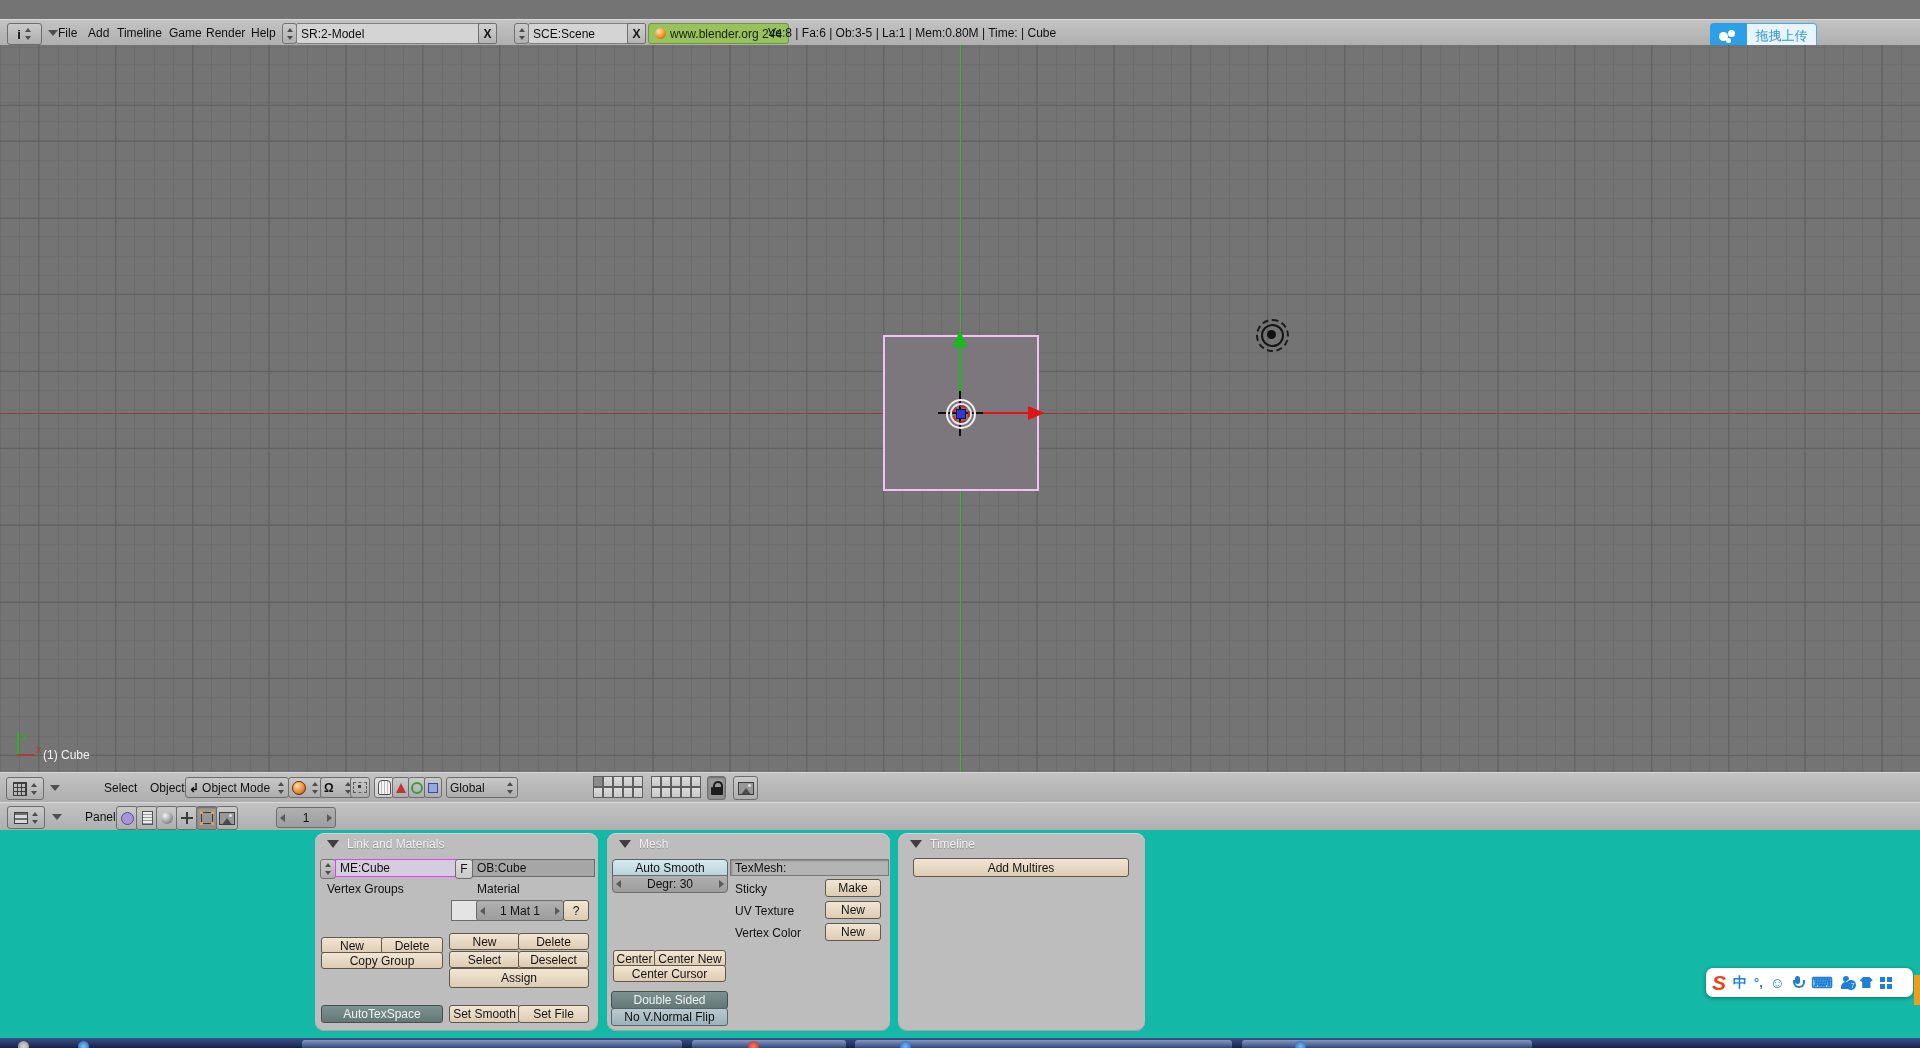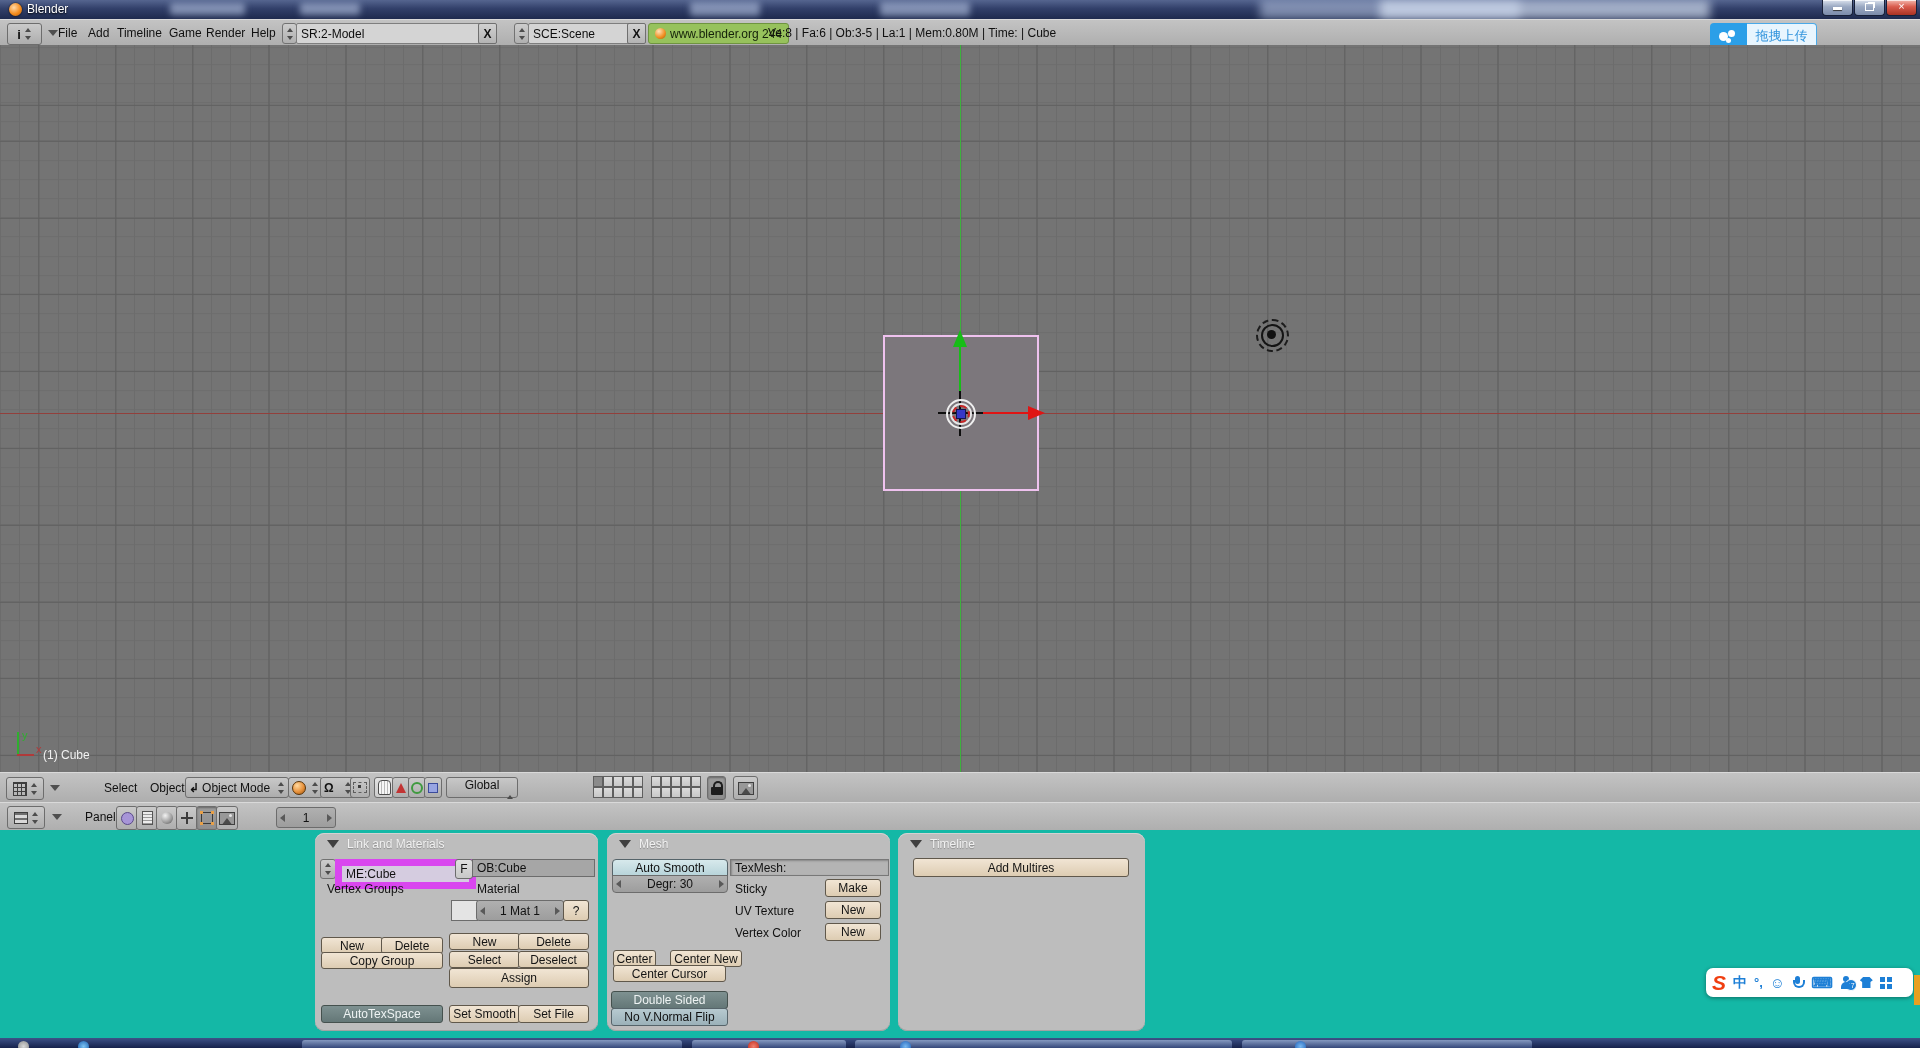--- a/index.html
+++ b/index.html
@@ -137,21 +137,21 @@
   .panel-title{position:absolute;color:#f1f1f1;font-size:12px;text-shadow:0 1px 1px #8a8a8a;}
   .tri-panel{position:absolute;width:0;height:0;border-left:6px solid transparent;
     border-right:6px solid transparent;border-top:8px solid #3f3f3f;}
   .btn{position:absolute;display:flex;align-items:center;justify-content:center;
     font-size:12px;color:#141414;border-radius:3px;cursor:default;}
   .beige{background:linear-gradient(#f1e5d4,#ddccb2);border:1px solid #60584b;}
   .litegray{background:linear-gradient(#e0e0e0,#c8c8c8);border:1px solid #6c6c6c;}
   .dark{background:linear-gradient(#7e9191,#647777);border:1px solid #45514e;color:#eef3f3;}
   .slate{background:linear-gradient(#b7cad0,#9bb1b9);border:1px solid #56646a;color:#101010;}
   .cyan{background:linear-gradient(#d7e9ec,#b6d3d9);border:1px solid #56646a;color:#101010;}
-  .lav{position:absolute;background:#d5cce0;border:7px solid #d946ef;display:flex;align-items:center;padding:0 4px;}
+  .lav{position:absolute;background:#d5cce0;border:1px solid #d946ef;display:flex;align-items:center;padding:0 4px;}
   .gfield{position:absolute;background:#a6a6a6;border:1px solid #6c6c6c;display:flex;align-items:center;padding:0 4px;}
   .tfield{position:absolute;background:#b4b4b4;border:1px solid #787878;box-shadow:inset 1px 1px 2px rgba(0,0,0,.25);
     display:flex;align-items:center;padding:0 4px;}
   .slider{position:absolute;background:linear-gradient(#b0b0b0,#9d9d9d);border:1px solid #6c6c6c;
     display:flex;align-items:center;justify-content:center;border-radius:3px;}
   .mini-l{position:absolute;left:3px;top:50%;margin-top:-4px;width:0;height:0;
     border-top:4px solid transparent;border-bottom:4px solid transparent;border-right:5px solid #595959;}
   .mini-r{position:absolute;right:3px;top:50%;margin-top:-4px;width:0;height:0;
     border-top:4px solid transparent;border-bottom:4px solid transparent;border-left:5px solid #595959;}
   .swatch{position:absolute;background:#e4e4e4;border:1px solid #6c6c6c;}
@@ -188,33 +188,20 @@
     background:linear-gradient(#3d5288,#16224c);}
   .tseg{position:absolute;top:2px;height:8px;border-radius:3px 3px 0 0;
     background:linear-gradient(#93a7cc,#3a4e82);opacity:.85;}
   .tdot{position:absolute;top:3px;width:11px;height:11px;border-radius:50%;}
 </style>
 </head>
 <body>
 
 <div class="root">
 
-  <div class="titlebar">
-    <div class="tb-blob" style="left:170px;top:3px;width:75px;height:12px;"></div>
-    <div class="tb-blob" style="left:300px;top:3px;width:60px;height:12px;"></div>
-    <div class="tb-blob" style="left:690px;top:2px;width:70px;height:14px;"></div>
-    <div class="tb-blob" style="left:880px;top:2px;width:90px;height:14px;"></div>
-    <div class="tb-glass" style="left:1260px;top:0;width:260px;height:19px;"></div>
-    <div class="tb-glass" style="left:1380px;top:0;width:330px;height:19px;background:rgba(225,235,250,.65);"></div>
-    <span class="blender-logo"></span>
-    <span class="tb-title">Blender</span>
-    <span class="winbtn" style="left:1822px;"><span class="glyph-min"></span></span>
-    <span class="winbtn" style="left:1854px;"><span class="glyph-max"></span></span>
-    <span class="winbtn close" style="left:1886px;">×</span>
-  </div>
 
   <div class="strip" style="top:19px;height:26px;">
     <span class="iconbtn" style="left:7px;top:3px;width:33px;height:20px;gap:3px;">
       <span class="ic-info">i</span>
       <span class="spin-arrows" style="position:relative;left:auto;top:auto;transform:none;"></span>
     </span>
     <span class="tri-collapse" style="left:48px;top:10px;"></span>
     <span class="menu-label" style="left:58px;top:6px;">File</span>
     <span class="menu-label" style="left:88px;top:6px;">Add</span>
     <span class="menu-label" style="left:117px;top:6px;">Timeline</span>
@@ -305,21 +292,21 @@
     <span class="iconbtn" style="left:392px;top:4px;width:16px;height:19px;">
       <span class="ic-tri-red"></span>
     </span>
     <span class="iconbtn" style="left:408px;top:4px;width:16px;height:19px;">
       <span class="ic-ring-green"></span>
     </span>
     <span class="iconbtn" style="left:424px;top:4px;width:16px;height:19px;">
       <span class="ic-sq-blue"></span>
     </span>
 
-    <span class="combo" style="left:446px;top:4px;width:64px;height:19px;flex-direction:column;">
+    <span class="combo" style="left:446px;top:4px;width:64px;height:19px;">
       <span>Global</span>
       <span class="arr"></span>
     </span>
 
     <span class="lgrid" style="left:593px;top:3px;">
       <span class="lc on"></span>
         <span class="lc"></span>
         <span class="lc"></span>
         <span class="lc"></span>
         <span class="lc"></span>
@@ -435,21 +422,21 @@
       <span class="tfield" style="left:123px;top:26px;width:149px;height:15px;">TexMesh:</span>
 
       <span class="t" style="left:128px;top:49px;">Sticky</span>
       <span class="btn beige" style="left:218px;top:46px;width:54px;height:16px;">Make</span>
       <span class="t" style="left:128px;top:71px;">UV Texture</span>
       <span class="btn beige" style="left:218px;top:68px;width:54px;height:16px;">New</span>
       <span class="t" style="left:128px;top:93px;">Vertex Color</span>
       <span class="btn beige" style="left:218px;top:90px;width:54px;height:16px;">New</span>
 
       <span class="btn beige" style="left:6px;top:117px;width:41px;height:15px;">Center</span>
-      <span class="btn beige" style="left:63px;top:117px;width:70px;height:15px;">Center New</span>
+      <span class="btn beige" style="left:47px;top:117px;width:70px;height:15px;">Center New</span>
       <span class="btn beige" style="left:6px;top:132px;width:111px;height:15px;">Center Cursor</span>
 
       <span class="btn dark" style="left:4px;top:158px;width:115px;height:16px;">Double Sided</span>
       <span class="btn slate" style="left:4px;top:175px;width:115px;height:16px;">No V.Normal Flip</span>
     </div>
 
     <div class="panel" style="left:898px;width:247px;">
       <span class="tri-panel" style="left:12px;top:7px;"></span>
       <span class="panel-title" style="left:32px;top:4px;">Timeline</span>
       <span class="btn beige" style="left:15px;top:25px;width:214px;height:17px;">Add Multires</span>

